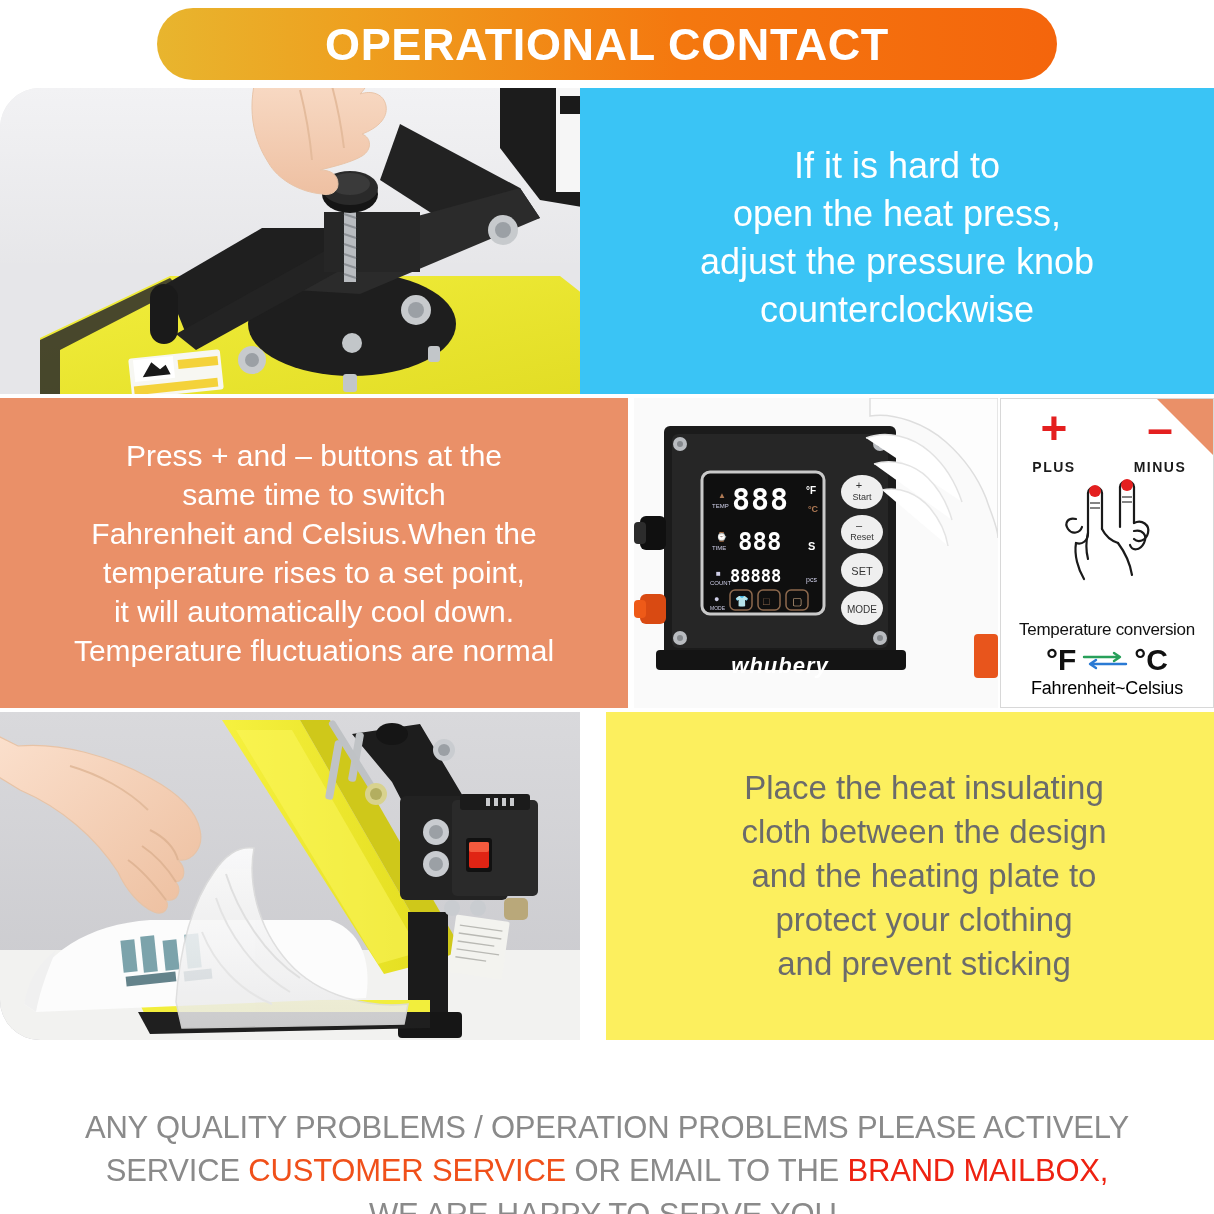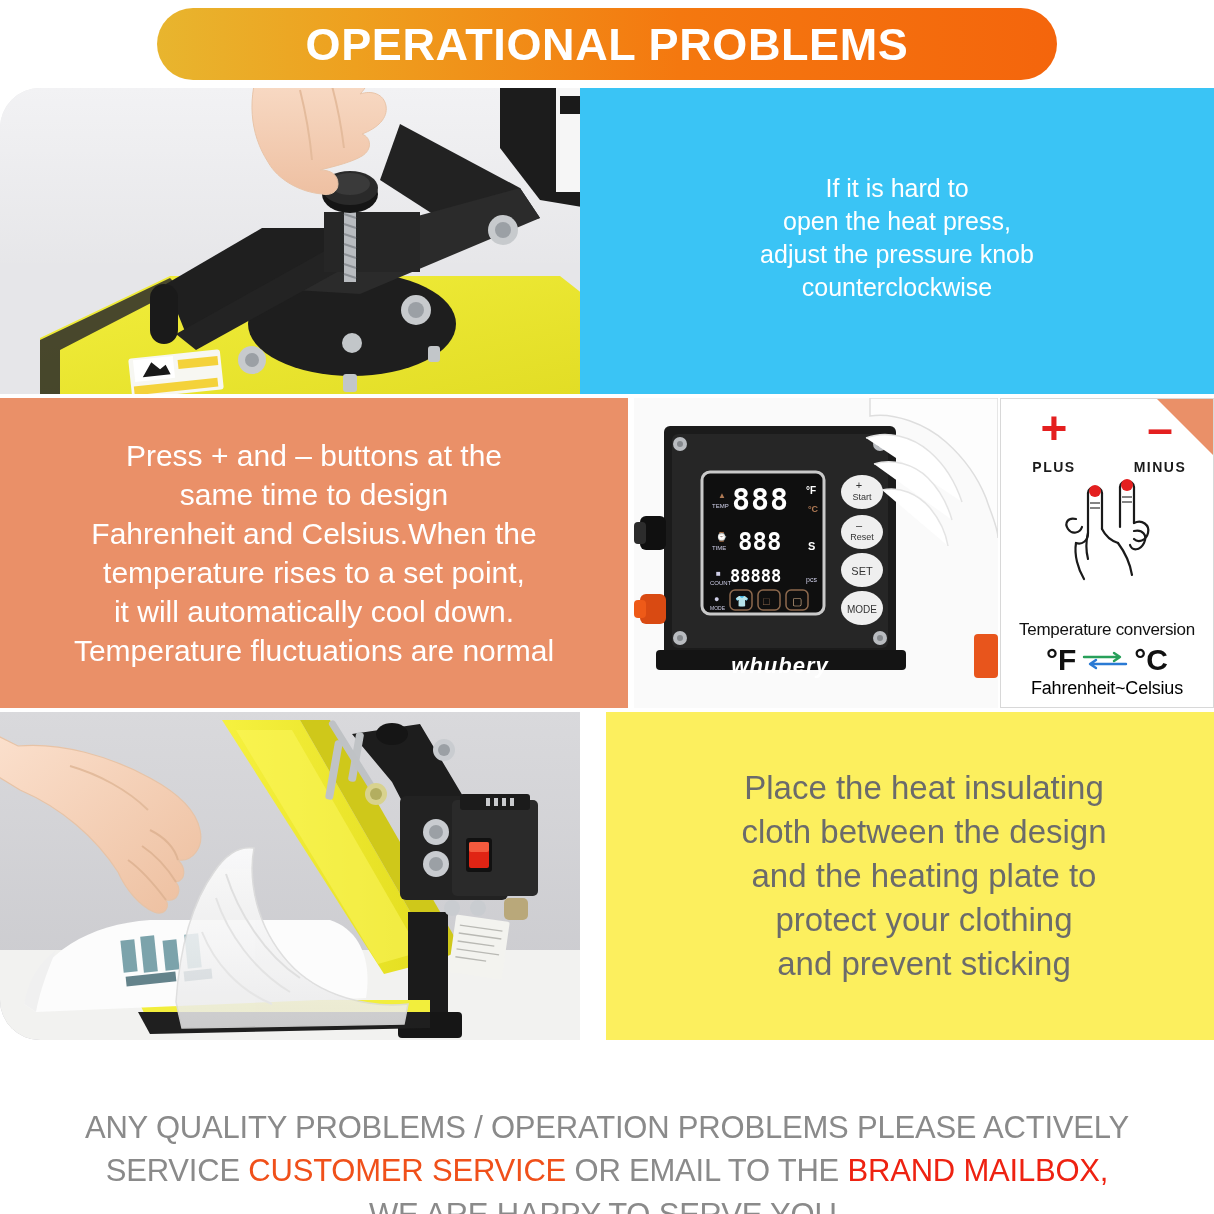--- a/index.html
+++ b/index.html
@@ -28,21 +28,21 @@
   }
 
   
   .row1 { position: absolute; left: 0; top: 88px; width: 1214px; height: 308px; }
   .row1-blue {
     position: absolute; left: 580px; top: 0; width: 634px; height: 306px;
     background: #3ac4f5;
     display: flex; align-items: center; justify-content: center;
   }
   .row1-text {
-    color: #ffffff; font-size: 25px; line-height: 1.33; text-align: center;
+    color: #ffffff; font-size: 36px; line-height: 1.33; text-align: center;
     white-space: pre-line; padding-bottom: 6px;
   }
   .photo {
     position: absolute; overflow: hidden; background: #e8e8ea;
   }
   .photo1 { left: 0; top: 0; width: 588px; height: 306px; border-radius: 40px 0 0 0; }
 
   
   .row2 { position: absolute; left: 0; top: 398px; width: 1214px; height: 312px; }
   .row2-salmon {
@@ -111,21 +111,21 @@
   .hl-red { color: #ee2211; }
   svg.art { position: absolute; inset: 0; width: 100%; height: 100%; display: block; }
 </style>
 </head>
 <body>
 
 <div class="page">
 
   <div class="header-wrap">
     <div class="header-pill">
-      <div class="header-title">OPERATIONAL PROBLEMS</div>
+      <div class="header-title">OPERATIONAL CONTACT</div>
     </div>
   </div>
 
   <div class="row1">
 
     <div class="photo photo1">
       <svg class="art" viewBox="0 0 588 306" preserveAspectRatio="none">
         <defs>
           <linearGradient id="wallg" x1="0" y1="0" x2="0" y2="1">
             <stop offset="0" stop-color="#f2f2f4"></stop>
@@ -206,21 +206,21 @@
 open the heat press,
 adjust the pressure knob
 counterclockwise</div>
     </div>
   </div>
 
   <div class="row2">
 
     <div class="row2-salmon">
       <div class="row2-text">Press + and – buttons at the
-same time to design
+same time to switch
 Fahrenheit and Celsius.When the
 temperature rises to a set point,
 it will automatically cool down.
 Temperature fluctuations are normal</div>
     </div>
 
     <div class="photo photo2">
       <svg class="art" viewBox="0 0 364 310" preserveAspectRatio="none">
         <rect x="0" y="0" width="364" height="310" fill="#fafafa"></rect>
 

